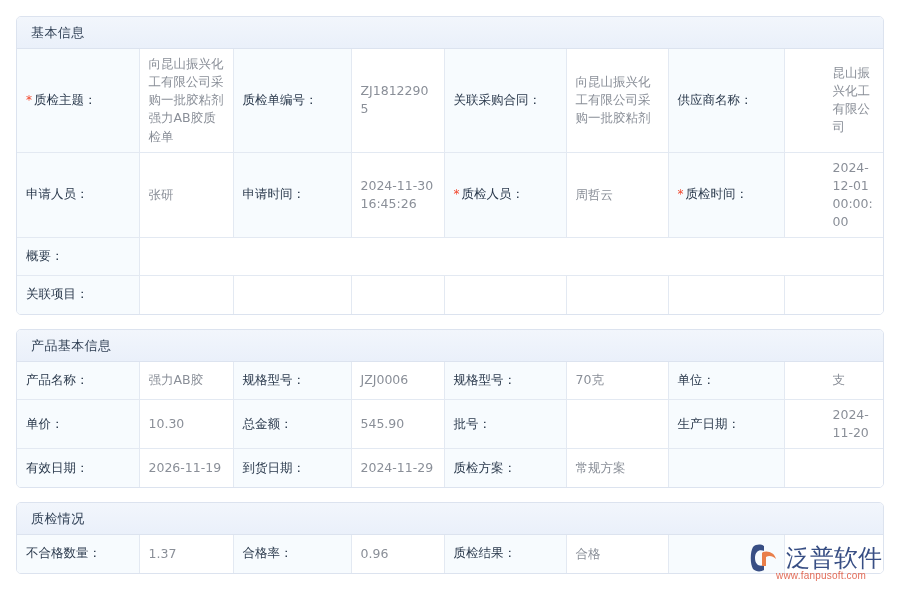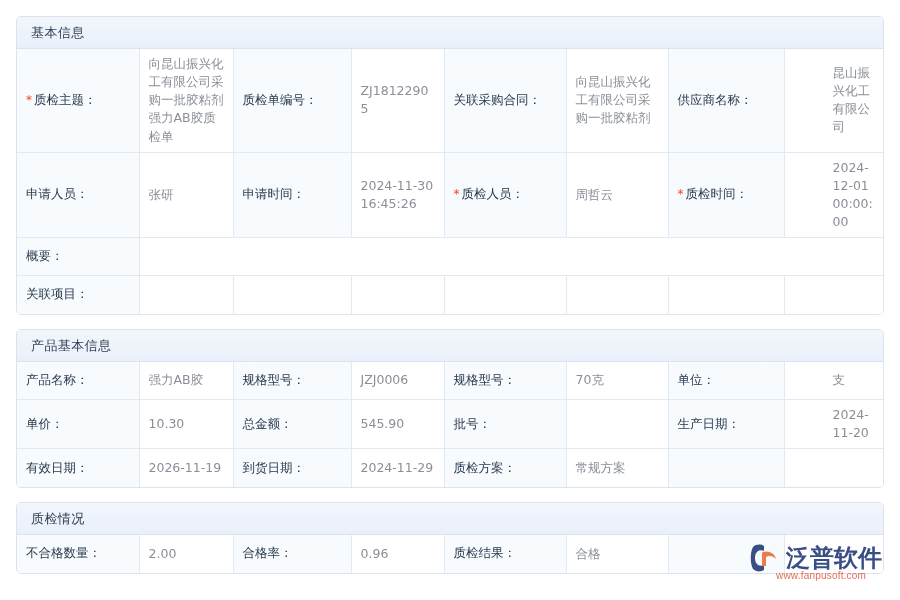--- a/index.html
+++ b/index.html
@@ -101,21 +101,21 @@
     font-size: 10px;
     color: #e0604a;
     font-family: Liberation Sans, sans-serif;
     letter-spacing: 0.2px;
   }
   .wm-cn {
     position: absolute;
     left: 36px;
     top: 2px;
     font-size: 24px;
-    font-weight: bold;
+    font-weight: normal;
     color: #28407a;
     font-family: "DejaVu Sans", "Liberation Sans", sans-serif;
     letter-spacing: 0px;
   }
   .wm-mark {
     position: absolute;
     left: 0px;
     top: 3px;
     width: 32px;
     height: 30px;
@@ -235,21 +235,21 @@
           <col class="c3">
           <col class="c4">
         <col class="c5">
           <col class="c6">
           <col class="c7">
           <col class="c8">
       </colgroup>
       <tbody>
         <tr>
           <td class="lbl"><span>不合格数量</span>：</td>
-          <td class="val">2.00</td>
+          <td class="val">1.37</td>
           <td class="lbl"><span>合格率</span>：</td>
           <td class="val">0.96</td>
           <td class="lbl"><span>质检结果</span>：</td>
           <td class="val">合格</td>
           <td class="lbl"></td>
           <td class="val"></td>
         </tr>
       </tbody>
     </table>
   </div>

